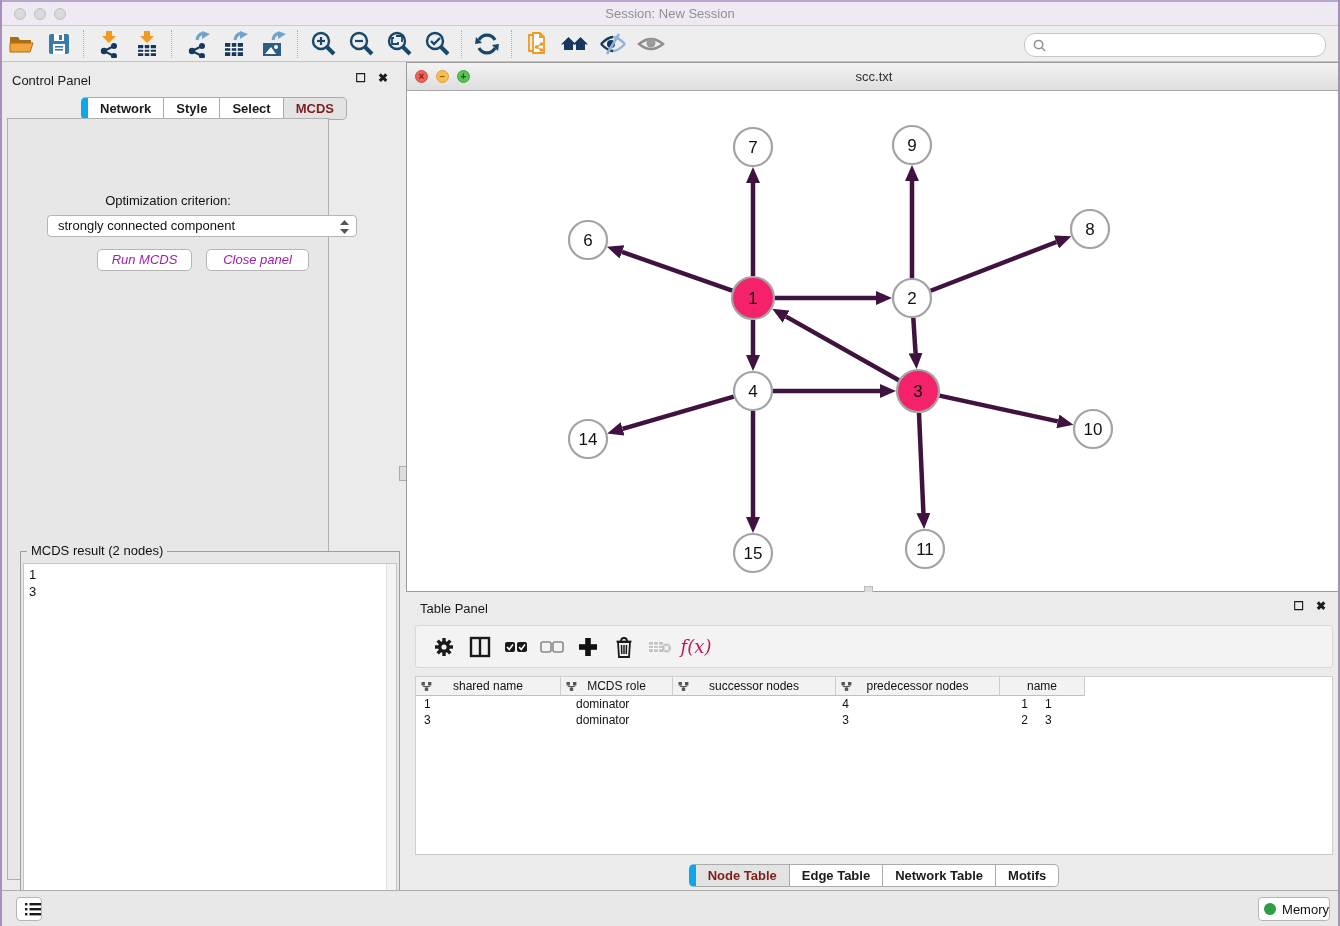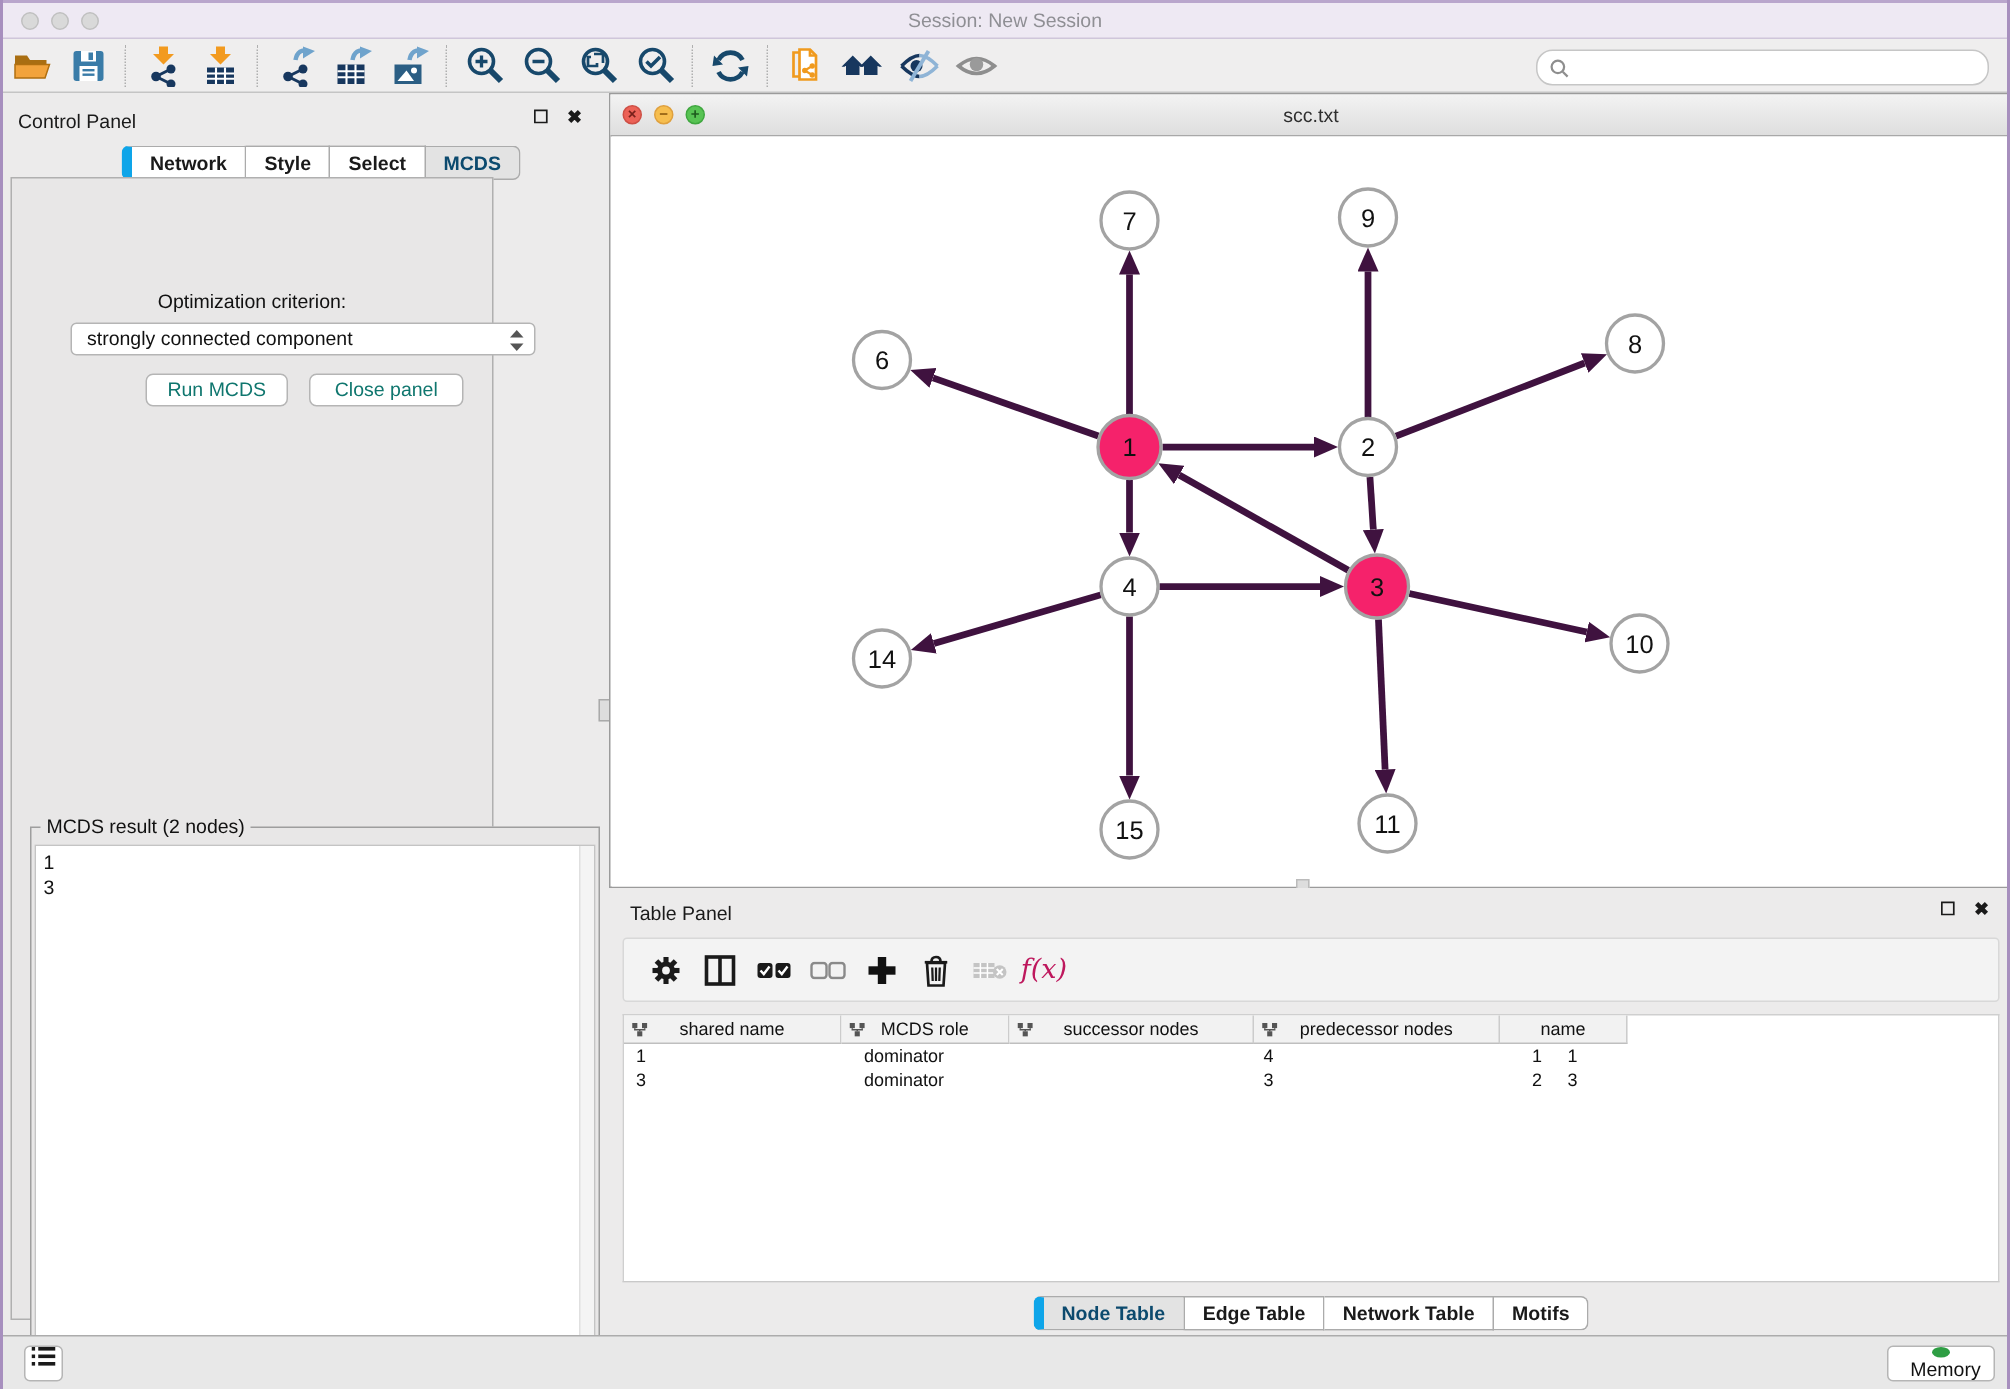--- a/index.html
+++ b/index.html
@@ -22,26 +22,26 @@
   .search-wrap{position:absolute;right:12px;top:7px;width:292px;height:22px;background:#FFF;border:1px solid #C6C6C6;border-radius:11px;display:flex;align-items:center;padding-left:8px;}
   .search-wrap input{border:none;outline:none;flex:1;font-size:12px;background:transparent;margin-left:4px;font-family:"Liberation Sans",sans-serif;}
   
   .cpanel{left:0;top:62px;width:404px;height:828px;background:#ECEBEB;}
   .panel-title{font-size:13px;color:#1A1A1A;}
   .panel-ctl{font-size:12px;color:#1A1A1A;font-weight:bold;cursor:default;}
   .tabrow{display:flex;}
   .tab{height:21px;line-height:21px;padding:0 12px;background:#FFF;border:1px solid #ABABAB;border-left:none;font-size:13px;font-weight:600;color:#1A1A1A;text-align:center;}
   .tab:first-child{border-left:7px solid #0ea5e9;border-radius:5px 0 0 5px;}
   .tab:last-child{border-radius:0 5px 5px 0;}
-  .tab.sel{background:#E3E3E3;color:#0c4a6e;}
+  .tab.sel{background:#E3E3E3;color:#7f1d1d;}
   .cpanel-body{left:5px;top:56px;width:322px;height:762px;background:#E8E7E7;border:1px solid #B0B0B0;}
   .opt-label{width:100%;text-align:center;font-size:13px;color:#111;}
   .select{left:39px;top:96px;width:310px;height:22px;background:#FFF;border:1px solid #B5B5B5;border-radius:4px;font-size:13px;line-height:20px;padding-left:10px;color:#111;}
   .select .chev{position:absolute;right:6px;top:3px;}
-  .btn{height:22px;background:#FFF;border:1px solid #B5B5B5;border-radius:5px;font-size:13px;line-height:20px;text-align:center;color:#0f766e;}
+  .btn{height:22px;background:#FFF;border:1px solid #B5B5B5;border-radius:5px;font-size:13px;line-height:20px;text-align:center;color:#a21caf;font-style:italic;}
   .fieldset{left:12px;top:432px;width:380px;height:383px;border:1px solid #9E9E9E;background:#E8E7E7;}
   .fieldset .legend{position:absolute;top:-9px;left:6px;background:#E8E7E7;padding:0 4px;font-size:13px;color:#111;}
   .result-area{position:absolute;left:2px;top:11px;right:2px;bottom:2px;background:#FFF;border:1px solid #C4C4C4;font-size:13px;color:#111;padding:2px 5px;line-height:17px;white-space:pre-line;}
   .result-scroll{position:absolute;right:0;top:0;bottom:0;width:9px;background:#F4F4F4;border-left:1px solid #E0E0E0;}
   .vgrip{left:397px;top:466px;width:8px;height:15px;background:#DDD;border:1px solid #AAA;}
   .hgrip{left:862px;top:586px;width:9px;height:7px;background:#DDD;border:1px solid #BBB;}
   
   .netwin{left:404px;top:62px;width:936px;height:530px;background:#FFF;border:1px solid #9B9B9B;}
   .net-titlebar{left:0;top:0;width:934px;height:28px;background:linear-gradient(#F3F3F3,#DEDEDE);border-bottom:1px solid #A8A8A8;}
   .net-title{width:100%;text-align:center;line-height:27px;font-size:13px;color:#2E2E2E;}
@@ -60,21 +60,21 @@
   .th{position:relative;background:#F2F2F2;border-right:1px solid #CCC;border-bottom:1px solid #BFBFBF;font-size:12px;color:#111;text-align:center;line-height:18px;}
   .th .hicon{position:absolute;left:5px;top:4px;}
   .tr{display:flex;height:16px;}
   .td{font-size:12px;color:#111;line-height:16px;overflow:hidden;}
   .td.al{text-align:left;padding-left:8px;}
   .td.ar{text-align:right;padding-right:16px;}
   .td.ar2{text-align:right;padding-right:9px;}
   .bottom-tabs{left:0;top:272px;width:936px;display:flex;justify-content:center;}
   
   .statusbar{left:0;top:890px;width:1336px;height:36px;background:#E8E8E8;border-top:1px solid #ACACAC;}
-  .sq-btn{background:#FFF;border:1px solid #B5B5B5;border-radius:4px;display:flex;align-items:center;justify-content:flex-start;flex-direction:column;}
+  .sq-btn{background:#FFF;border:1px solid #B5B5B5;border-radius:4px;display:flex;align-items:center;justify-content:flex-end;}
   .mem-label{font-size:13px;color:#111;margin-left:6px;}
   .dot-green{width:12px;height:12px;border-radius:50%;background:#2E9E44;}
 </style>
 </head>
 <body>
 
 <div class="abs titlebar">
   <div class="abs tl-dot tl-gray" style="left:12px"></div>
   <div class="abs tl-dot tl-gray" style="left:32px"></div>
   <div class="abs tl-dot tl-gray" style="left:52px"></div>

